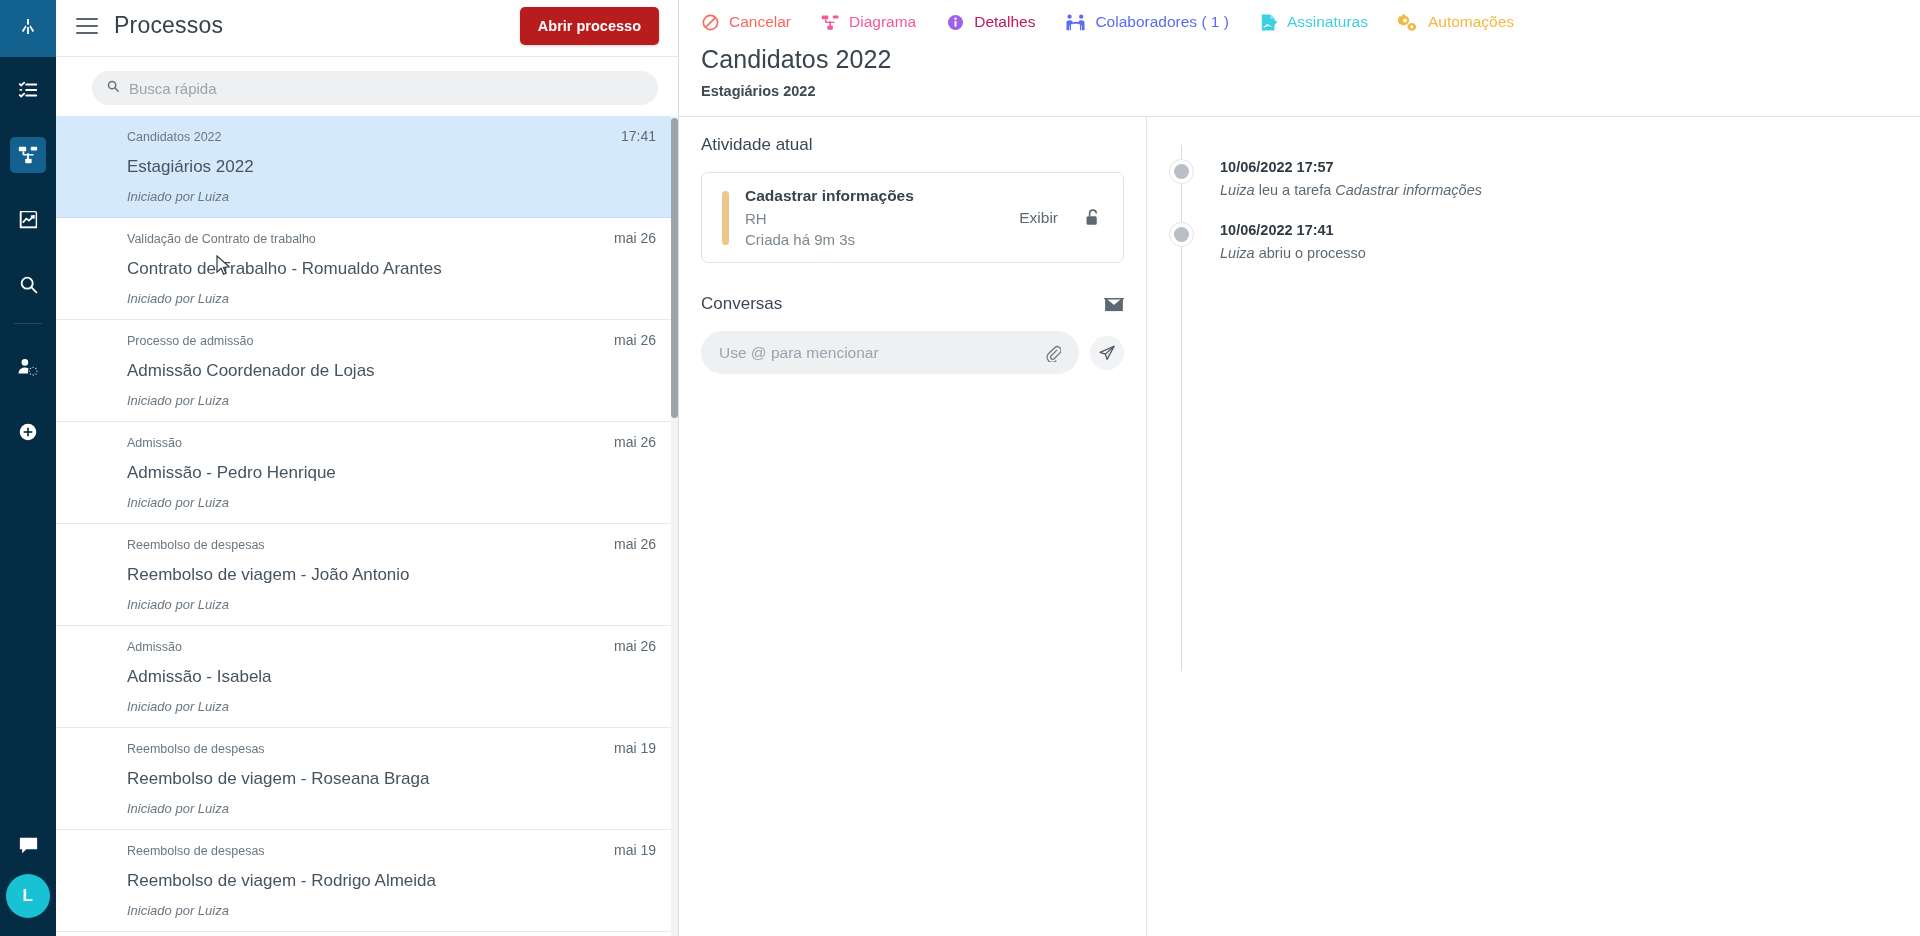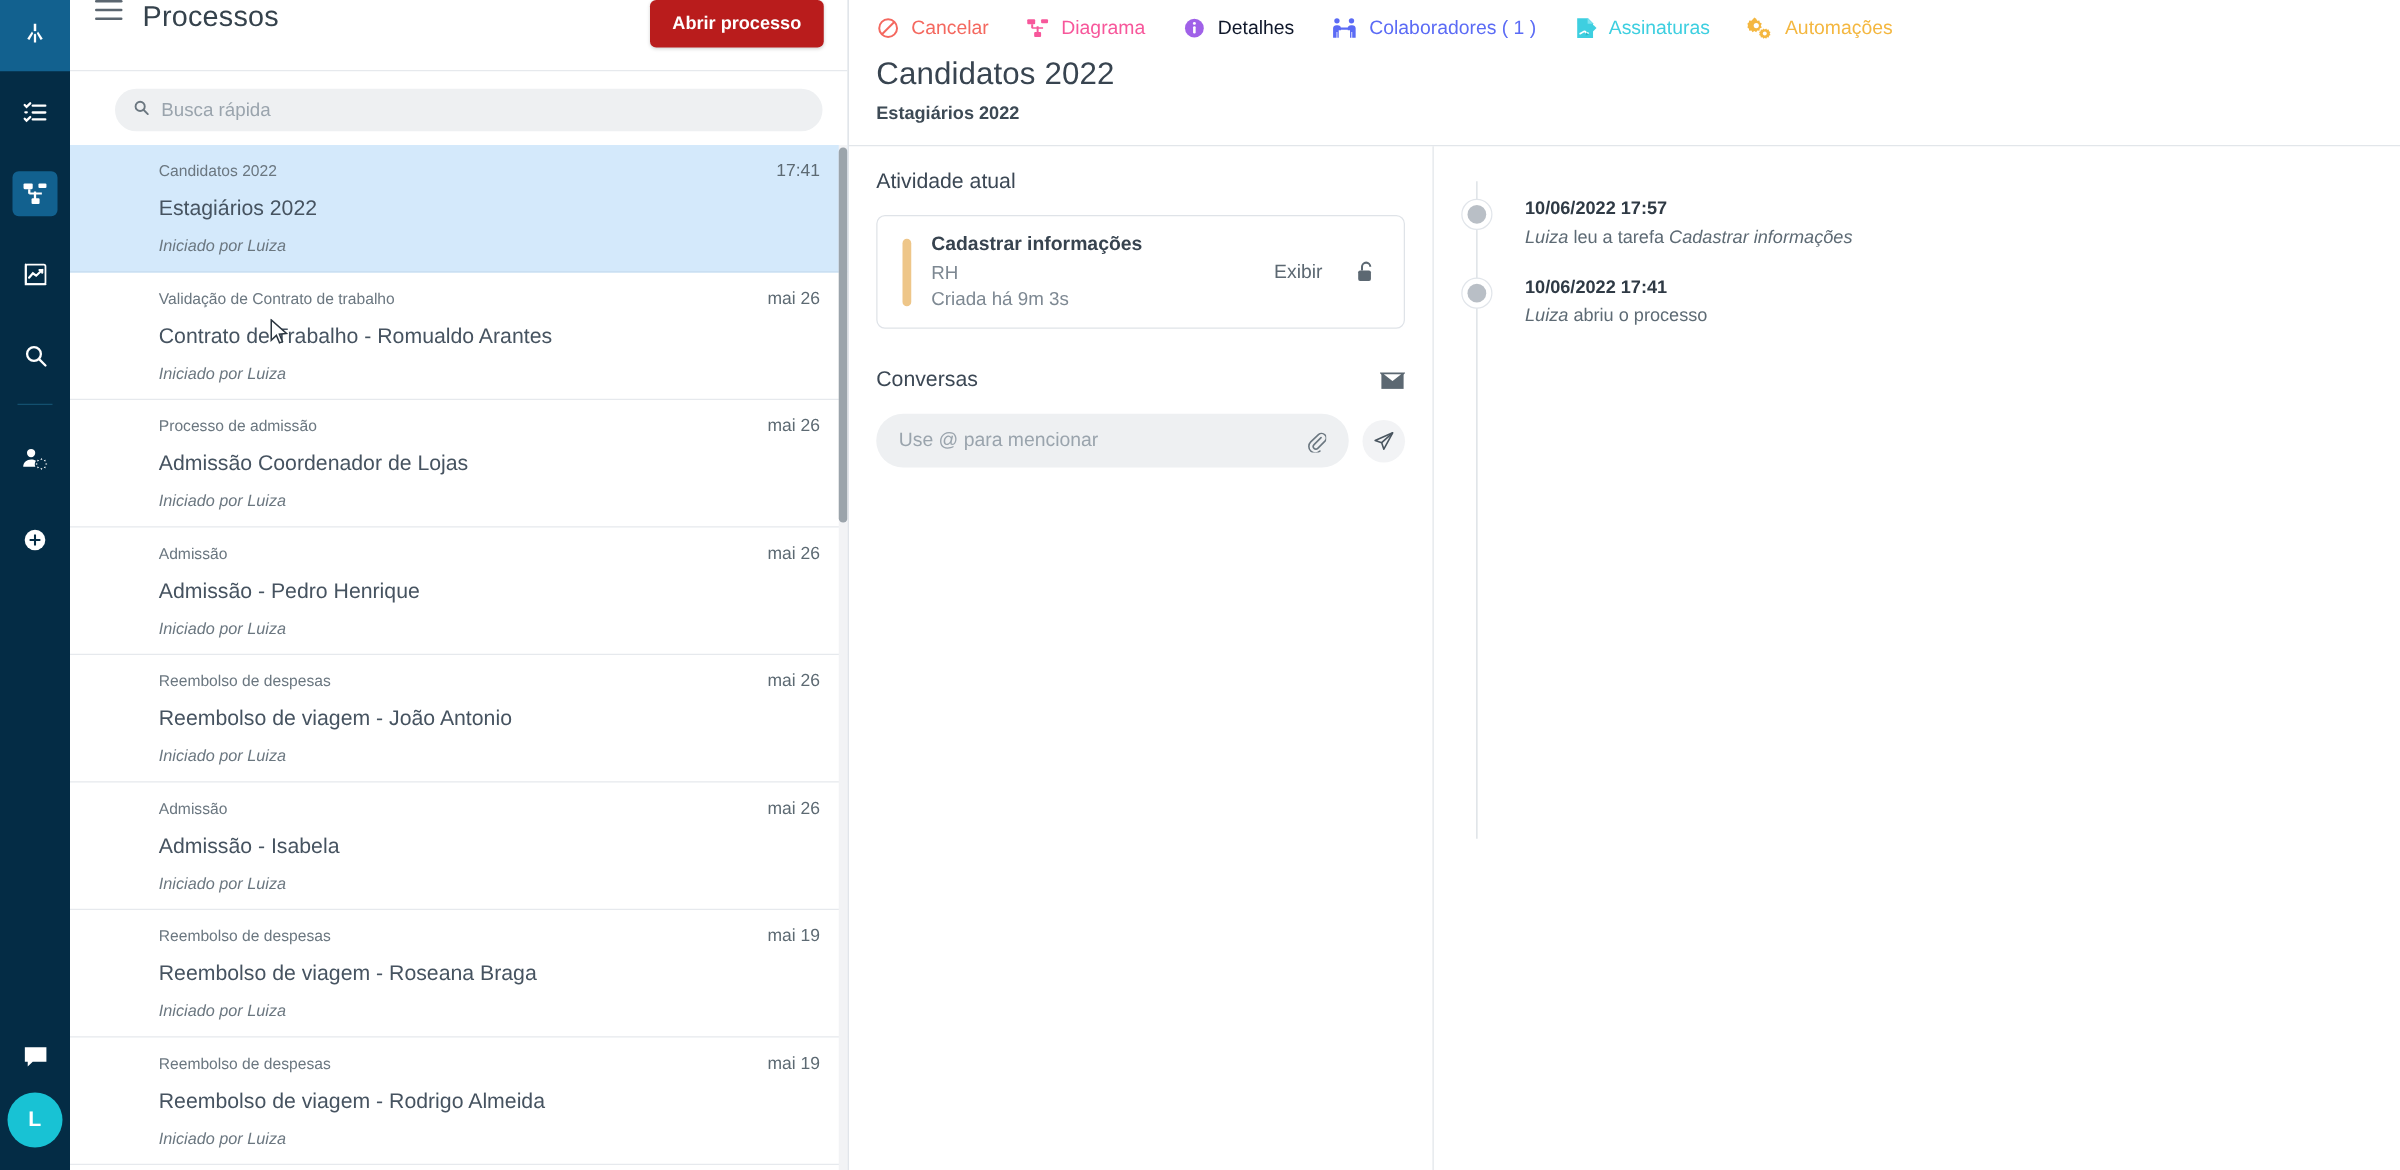--- a/index.html
+++ b/index.html
@@ -45,21 +45,21 @@
 
   
   .listcol {
     width: 623px; flex: 0 0 623px; height: 936px;
     display: flex; flex-direction: column;
     border-right: 1px solid #d8dde3;
     background: #fff; position: relative;
   }
   .list-header {
     height: 57px; flex: 0 0 57px;
-    display: flex; align-items: flex-start; gap: 16px;
+    display: flex; align-items: center; gap: 16px;
     padding: 0 19px 5px 20px;
     border-bottom: 1px solid #e6e9ed;
   }
   .hamburger { width: 22px; height: 16px; display:flex; flex-direction:column; justify-content:space-between; cursor:pointer; }
   .hamburger span { display:block; height:2px; background:#5b6670; border-radius:2px; }
   .page-title { font-size: 23px; color: #35424c; font-weight: 400; letter-spacing: .2px; }
   .spacer { flex: 1 1 auto; }
   .btn-primary {
     background: #b91c1c; color: #fff; border: 0; border-radius: 5px;
     font-size: 14.5px; font-weight: bold; padding: 11px 18px;
@@ -103,21 +103,21 @@
   .cursor-arrow { position: absolute; left: 160px; top: 139px; pointer-events: none; }
 
   
   .detail { flex: 1 1 auto; height: 936px; display: flex; flex-direction: column; min-width: 0; }
   .toolbar {
     height: 45px; flex: 0 0 45px;
     display: flex; align-items: center; gap: 30px;
     padding: 0 22px; 
   }
   .tool {
-    display: flex; align-items: center; gap: 9px;
+    display: flex; align-items: flex-start; gap: 9px;
     font-size: 15.5px; cursor: pointer; white-space: nowrap;
   }
   .tool svg { display: block; }
 
   .detail-head { padding: 0 22px; }
   .detail-title { font-size: 25px; color: #384450; font-weight: 400; letter-spacing: .1px; }
   .detail-sub { font-size: 14.5px; color: #3d4a55; font-weight: bold; margin-top: 9px; }
   .detail-meta { font-size: 14.5px; color: #55626c; margin-top: 8px; }
   .detail-meta b { color: #3d4a55; }
 
@@ -401,21 +401,21 @@
       </div>
 
       <div class="tool">
         <span>
           <svg width="19" height="19" viewBox="0 0 24 24">
             <circle cx="12" cy="12" r="9.5" fill="#a061e8"></circle>
             <circle cx="12" cy="7.2" r="1.5" fill="#ffffff"></circle>
             <rect x="10.7" y="10" width="2.6" height="7.4" rx="1.2" fill="#ffffff"></rect>
           </svg>
         </span>
-        <span style="color:#0f172a">Detalhes</span>
+        <span style="color:#be185d">Detalhes</span>
       </div>
 
       <div class="tool">
         <span>
           <svg width="21" height="19" viewBox="0 0 26 24" fill="#5b6bf5">
             <circle cx="5.5" cy="4.6" r="2.7"></circle>
             <circle cx="20.2" cy="4.6" r="2.7"></circle>
             <path d="M1.6 21.8V12c0-1.6 1.5-2.9 3.4-2.9h1.2c1.9 0 3.4 1.3 3.4 2.9v2.2H7.3v7.6H5.9v-6H5.1v6z"></path>
             <path d="M24.4 21.8V12c0-1.6-1.5-2.9-3.4-2.9h-1.2c-1.9 0-3.4 1.3-3.4 2.9v2.2h2.3v7.6h1.4v-6h.8v6z"></path>
             <path d="M9.3 11.4h7.4v2.2H9.3z"></path>

